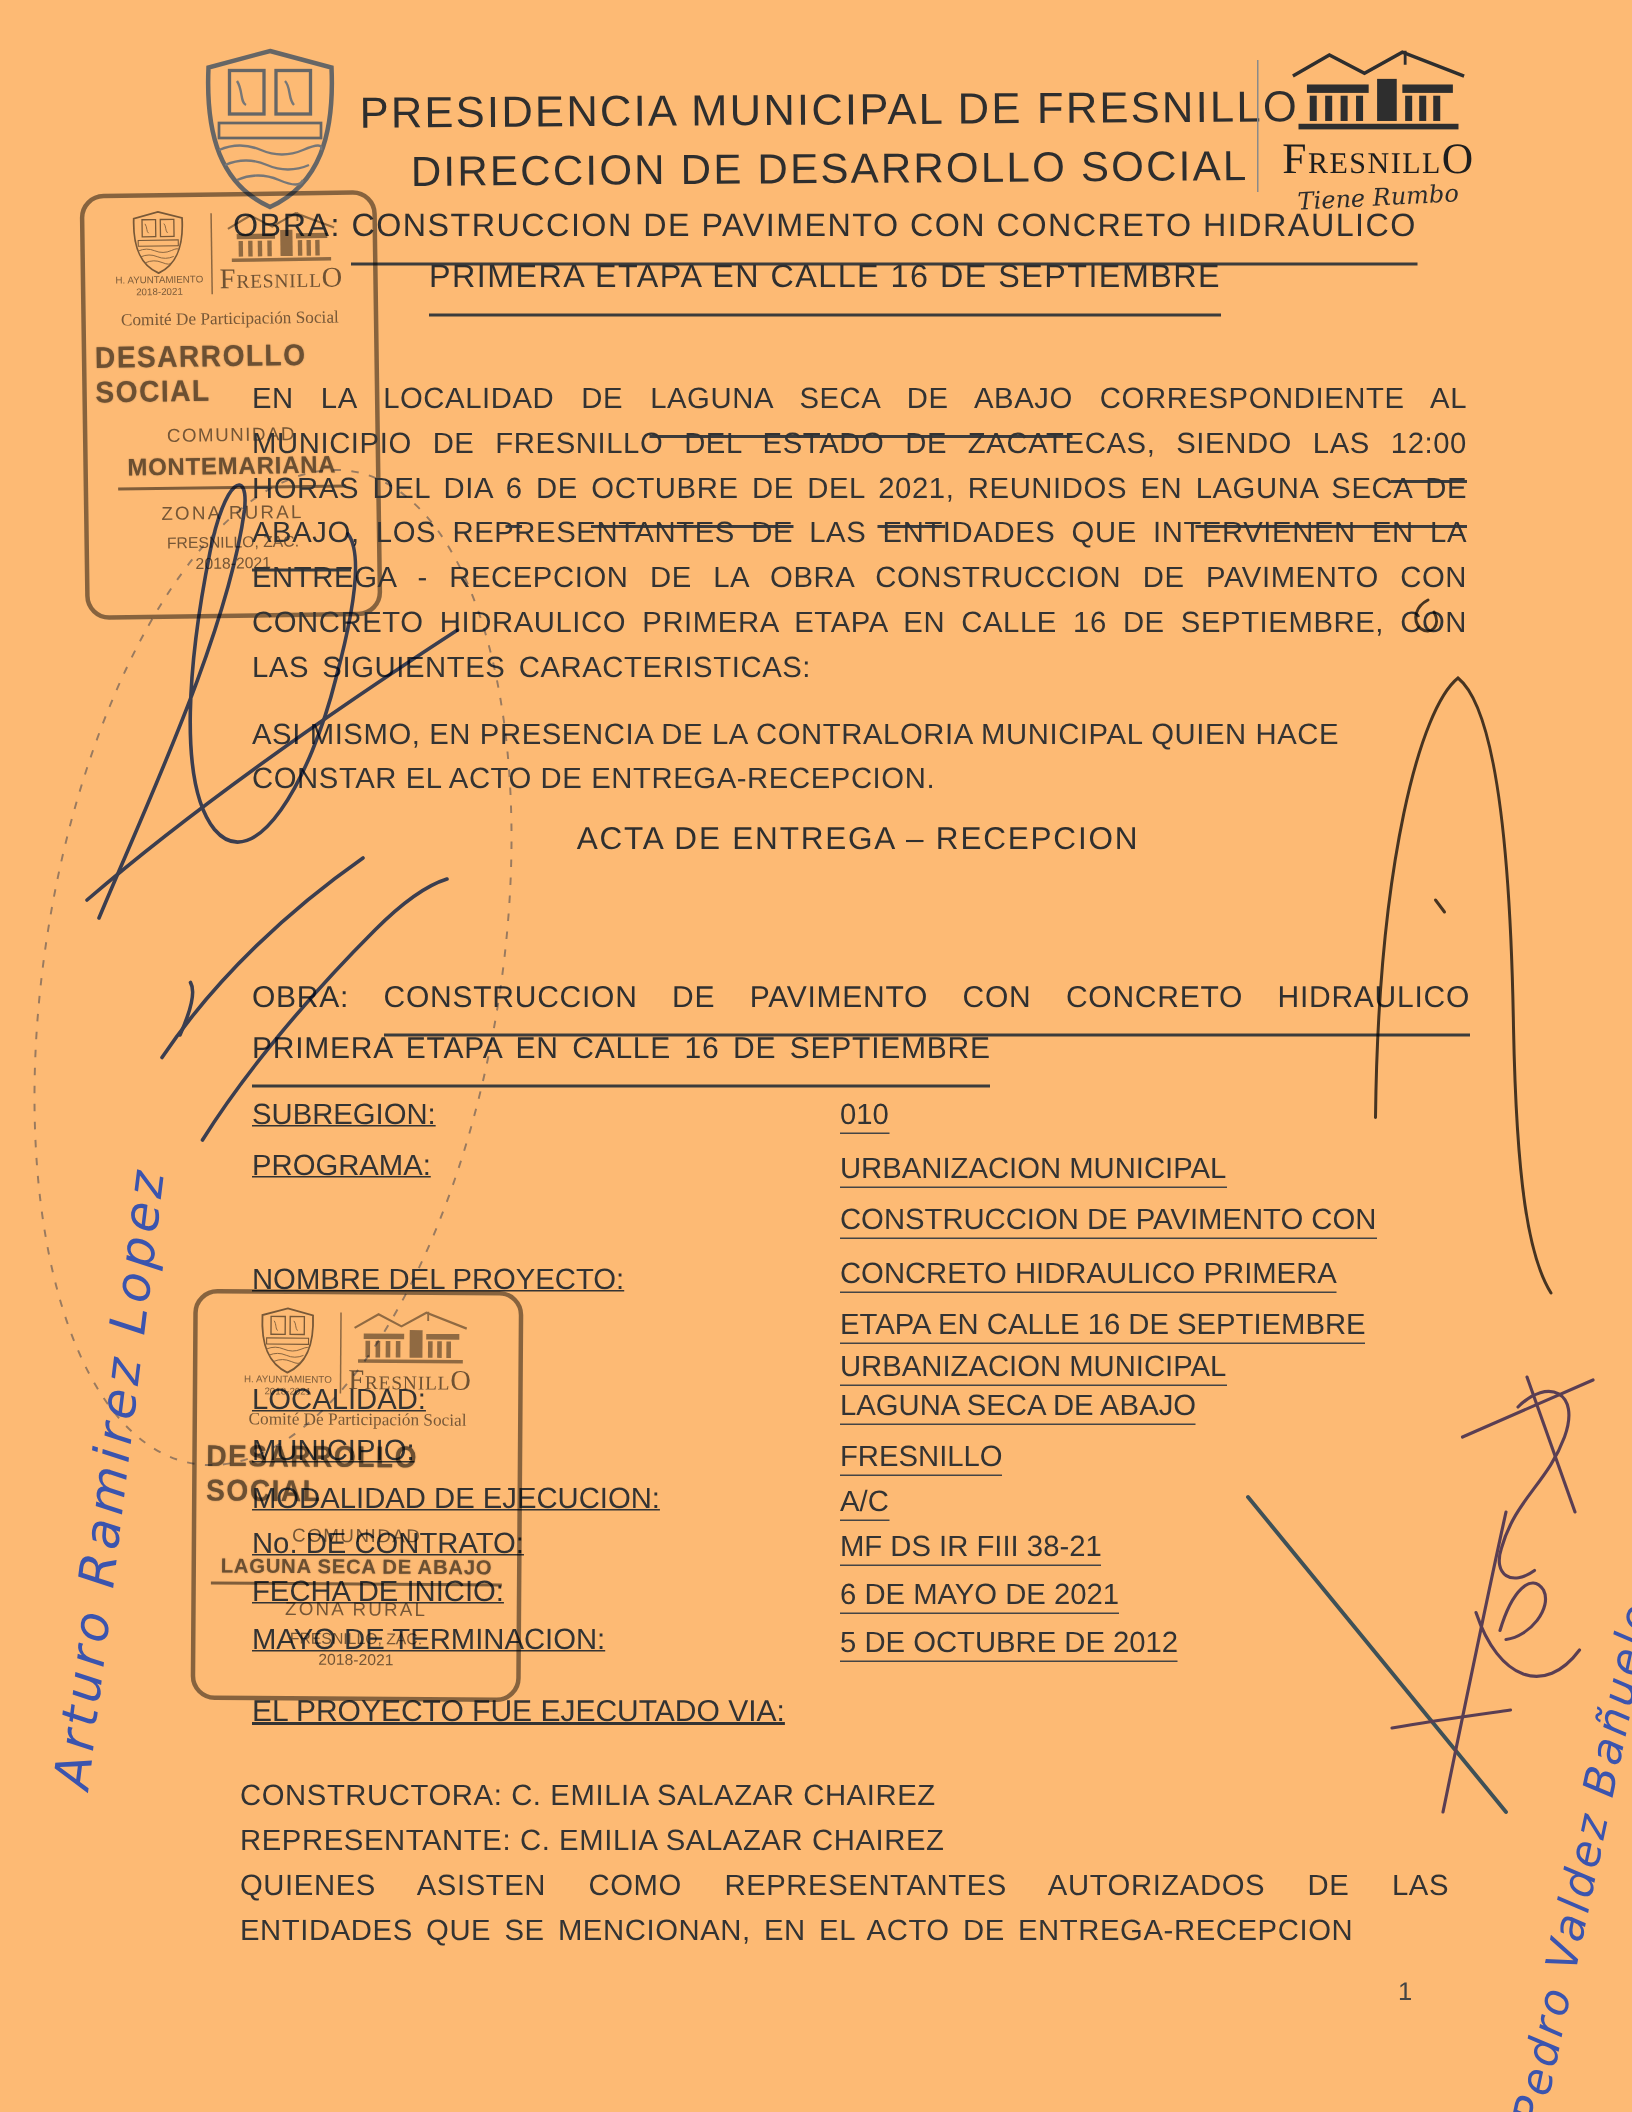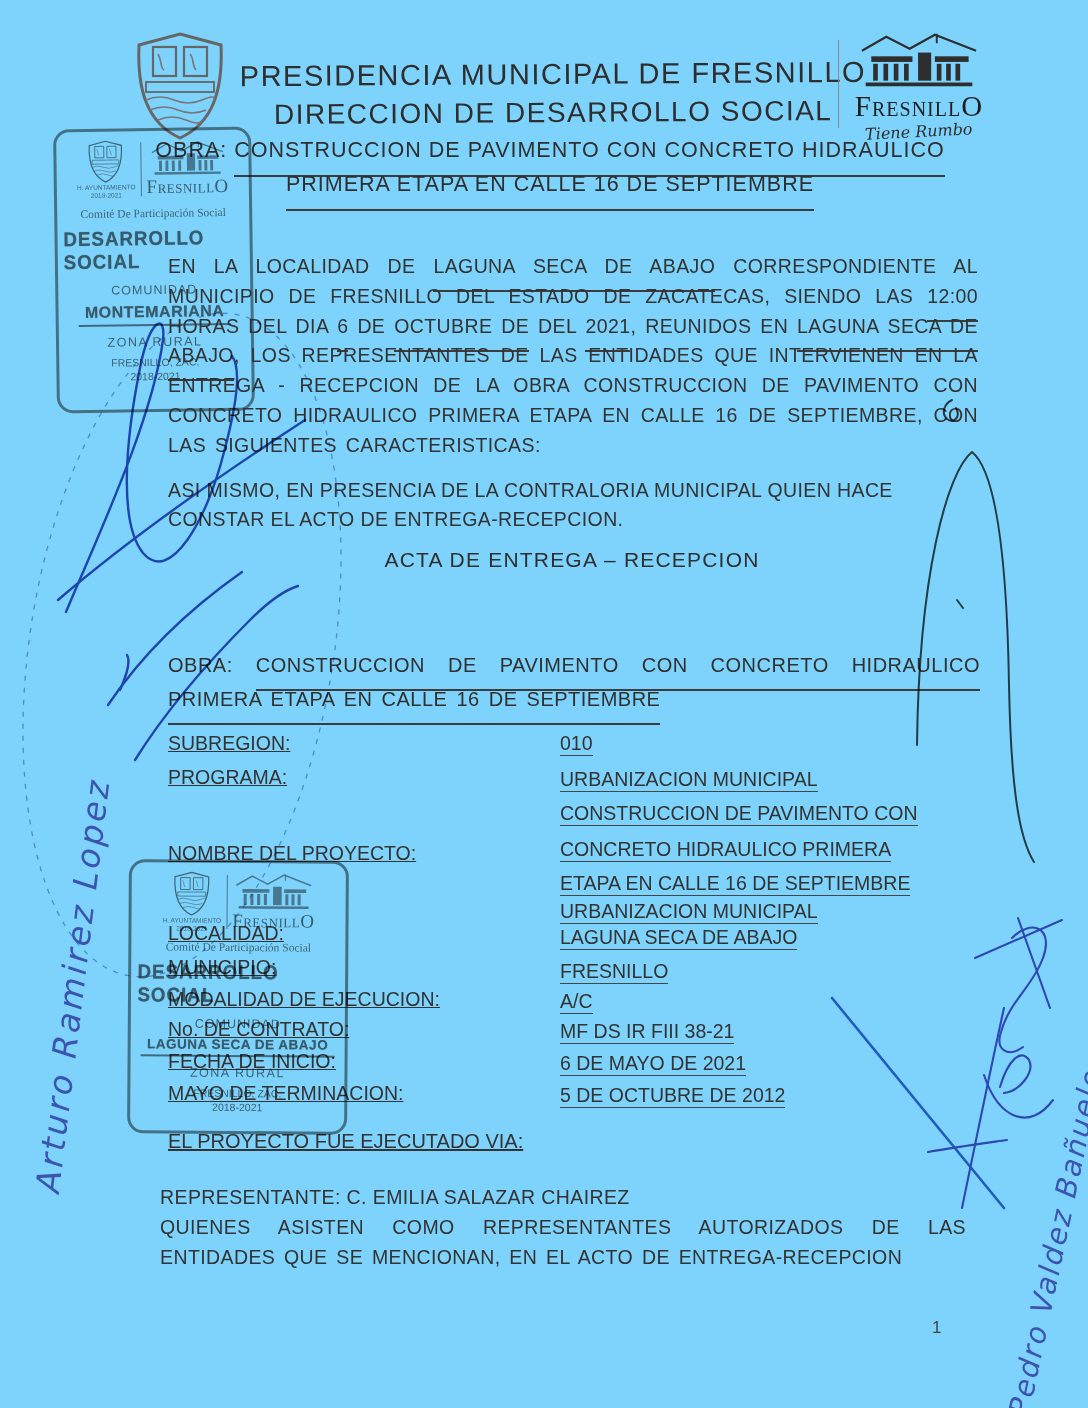--- a/index.html
+++ b/index.html
@@ -1,18 +1,18 @@
 <!DOCTYPE html>
 <html><head>
 <meta charset="utf-8">
 <style>
   * { margin:0; padding:0; box-sizing:border-box; }
   body { background:#d8d8d8; font-family:"Liberation Sans", sans-serif; }
   .page {
-    position:relative; width:1088px; height:1408px; background:#7dd3fc;
+    position:relative; width:1088px; height:1408px; background:#fdba74;
     overflow:hidden; margin:0 auto; color:#343434;
   }
   .abs { position:absolute; }
   
   .title-block { left:238px; top:58px; width:630px; text-align:center; transform:rotate(-0.4deg); }
   .title-l1 { font-size:29px; letter-spacing:1.5px; font-weight:500; color:#2e2e2e; }
   .title-l2 { font-size:28px; letter-spacing:1.5px; font-weight:500; color:#2e2e2e; margin-top:6px; }
   .obra-head { left:150px; top:138px; width:800px; text-align:center; font-size:21.5px; letter-spacing:1px; color:#2f2f2f; }
   .obra-head2 { left:150px; top:172px; width:800px; text-align:center; font-size:21.5px; letter-spacing:1px; color:#2f2f2f; }
   .u { border-bottom:2px solid #3c3c3c; padding-bottom:13px; }
@@ -224,20 +224,24 @@
     <div class="stamp-dept">DESARROLLO SOCIAL</div>
     <div class="stamp-comlabel">COMUNIDAD</div>
     <div class="stamp-comm s2comm">LAGUNA SECA DE ABAJO</div>
     <div class="stamp-zone">ZONA RURAL</div>
     <div class="stamp-city">FRESNILLO, ZAC.</div>
     <div class="stamp-period">2018-2021</div>
   </div>
 
   <div class="abs closing-block">
     <div>
+      <span>CONSTRUCTORA:</span>
+      <span>C. EMILIA SALAZAR CHAIREZ</span>
+    </div>
+    <div>
       <span>REPRESENTANTE:</span>
       <span>C. EMILIA SALAZAR CHAIREZ</span>
     </div>
     <div class="closing-just">QUIENES ASISTEN COMO REPRESENTANTES AUTORIZADOS DE LAS ENTIDADES QUE SE MENCIONAN, EN EL ACTO DE ENTREGA-RECEPCION</div>
   </div>
 
   <div class="abs page-num">1</div>
 
   <svg class="sig-overlay" width="1088" height="1408" viewBox="0 0 1088 1408">
 

